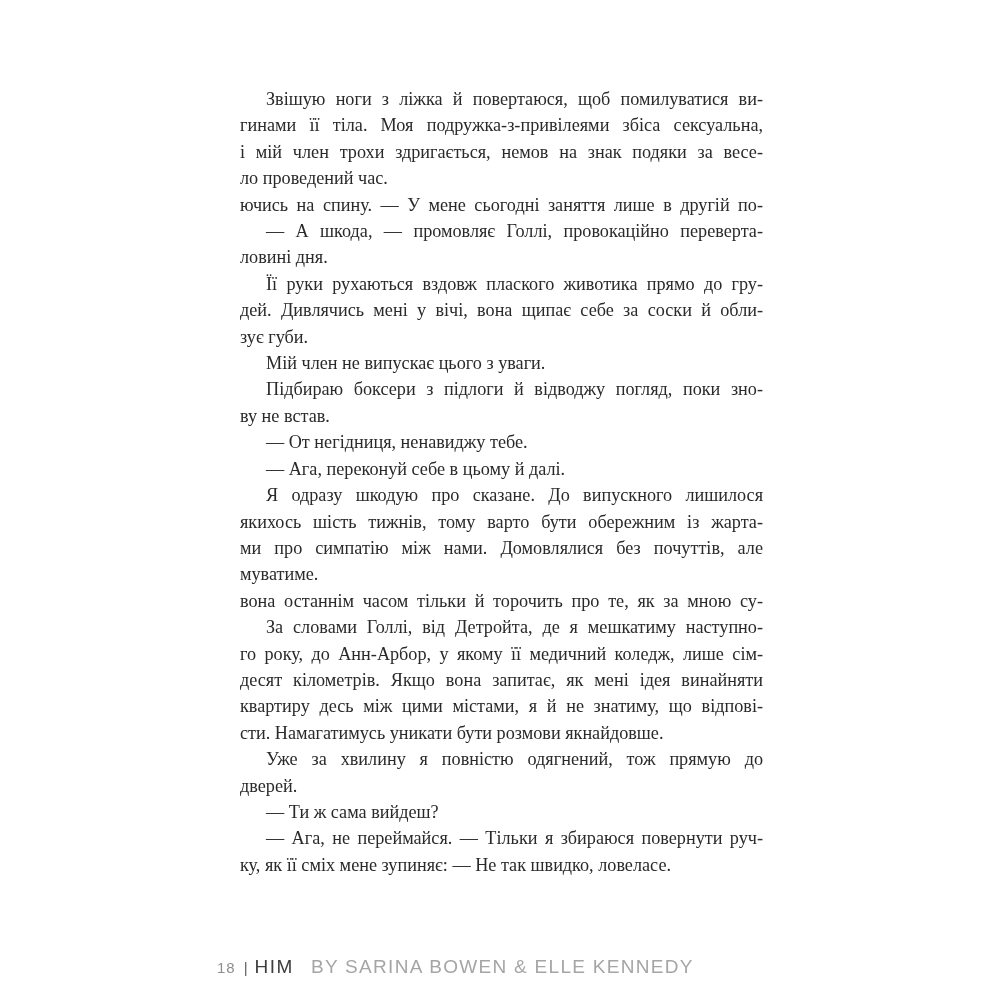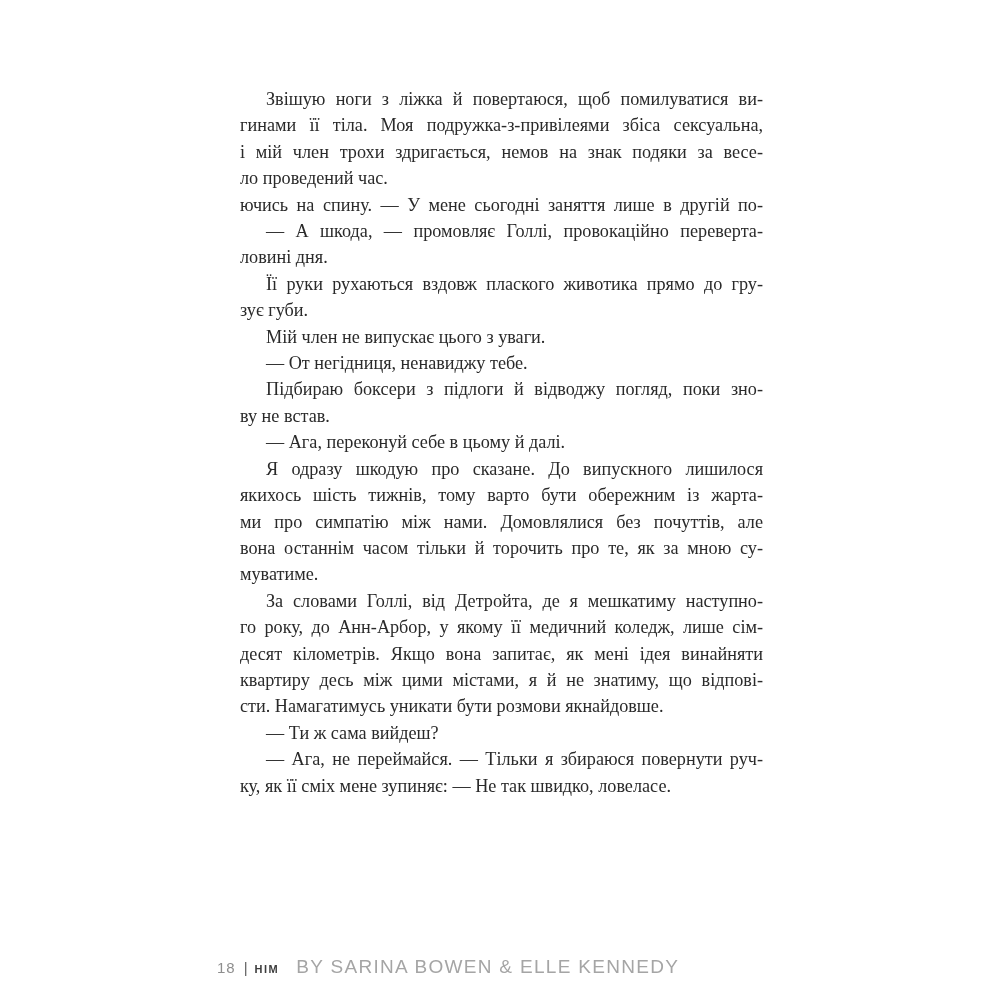--- a/index.html
+++ b/index.html
@@ -57,22 +57,22 @@
     letter-spacing: 1px;
   }
   .footer .separator {
     color: #5f5f5f;
     font-size: 15px;
     margin: 0 7px 0 8px;
     font-weight: 300;
   }
   .footer .book-title {
     color: #3d3d3d;
-    font-size: 11px;
-    font-weight: bold;
+    font-size: 19px;
+    font-weight: normal;
     letter-spacing: 1.5px;
   }
   .footer .authors {
     color: #a5a5a5;
     font-size: 19px;
     letter-spacing: 1.3px;
     margin-left: 17px;
   }
 </style>
 </head>
@@ -87,48 +87,53 @@
         <div class="line">і мій член трохи здригається, немов на знак подяки за весе-</div>
         <div class="line last">ло проведений час.</div>
       </div>
       <div class="paragraph">
         <div class="line">ючись на спину. — У мене сьогодні заняття лише в другій по-</div>
         <div class="line first">— А шкода, — промовляє Голлі, провокаційно переверта-</div>
         <div class="line last">ловині дня.</div>
       </div>
       <div class="paragraph">
         <div class="line first">Її руки рухаються вздовж плаского животика прямо до гру-</div>
+        <div class="line">дей. Дивлячись мені у вічі, вона щипає себе за соски й обли-</div>
         <div class="line last">зує губи.</div>
       </div>
       <div class="paragraph">
         <div class="line first last">Мій член не випускає цього з уваги.</div>
       </div>
       <div class="paragraph">
-        <div class="line first last">— От негідниця, ненавиджу тебе.</div>
+        <div class="line first">Підбираю боксери з підлоги й відводжу погляд, поки зно-</div>
+        <div class="line last">ву не встав.</div>
       </div>
       <div class="paragraph">
-        <div class="line first">Підбираю боксери з підлоги й відводжу погляд, поки зно-</div>
-        <div class="line last">ву не встав.</div>
+        <div class="line first last">— От негідниця, ненавиджу тебе.</div>
       </div>
       <div class="paragraph">
         <div class="line first last">— Ага, переконуй себе в цьому й далі.</div>
       </div>
       <div class="paragraph">
         <div class="line first">Я одразу шкодую про сказане. До випускного лишилося</div>
         <div class="line">якихось шість тижнів, тому варто бути обережним із жарта-</div>
         <div class="line">ми про симпатію між нами. Домовлялися без почуттів, але</div>
+        <div class="line last">муватиме.</div>
         <div class="line">вона останнім часом тільки й торочить про те, як за мною су-</div>
-        <div class="line last">муватиме.</div>
       </div>
       <div class="paragraph">
         <div class="line first">За словами Голлі, від Детройта, де я мешкатиму наступно-</div>
         <div class="line">го року, до Анн-Арбор, у якому її медичний коледж, лише сім-</div>
         <div class="line">десят кілометрів. Якщо вона запитає, як мені ідея винайняти</div>
         <div class="line">квартиру десь між цими містами, я й не знатиму, що відпові-</div>
         <div class="line last">сти. Намагатимусь уникати бути розмови якнайдовше.</div>
+      </div>
+      <div class="paragraph">
+        <div class="line first">Уже за хвилину я повністю одягнений, тож прямую до</div>
+        <div class="line last">дверей.</div>
       </div>
       <div class="paragraph">
         <div class="line first last">— Ти ж сама вийдеш?</div>
       </div>
       <div class="paragraph">
         <div class="line first">— Ага, не переймайся. — Тільки я збираюся повернути руч-</div>
         <div class="line last">ку, як її сміх мене зупиняє: — Не так швидко, ловеласе.</div>
       </div>
     </div>
 

